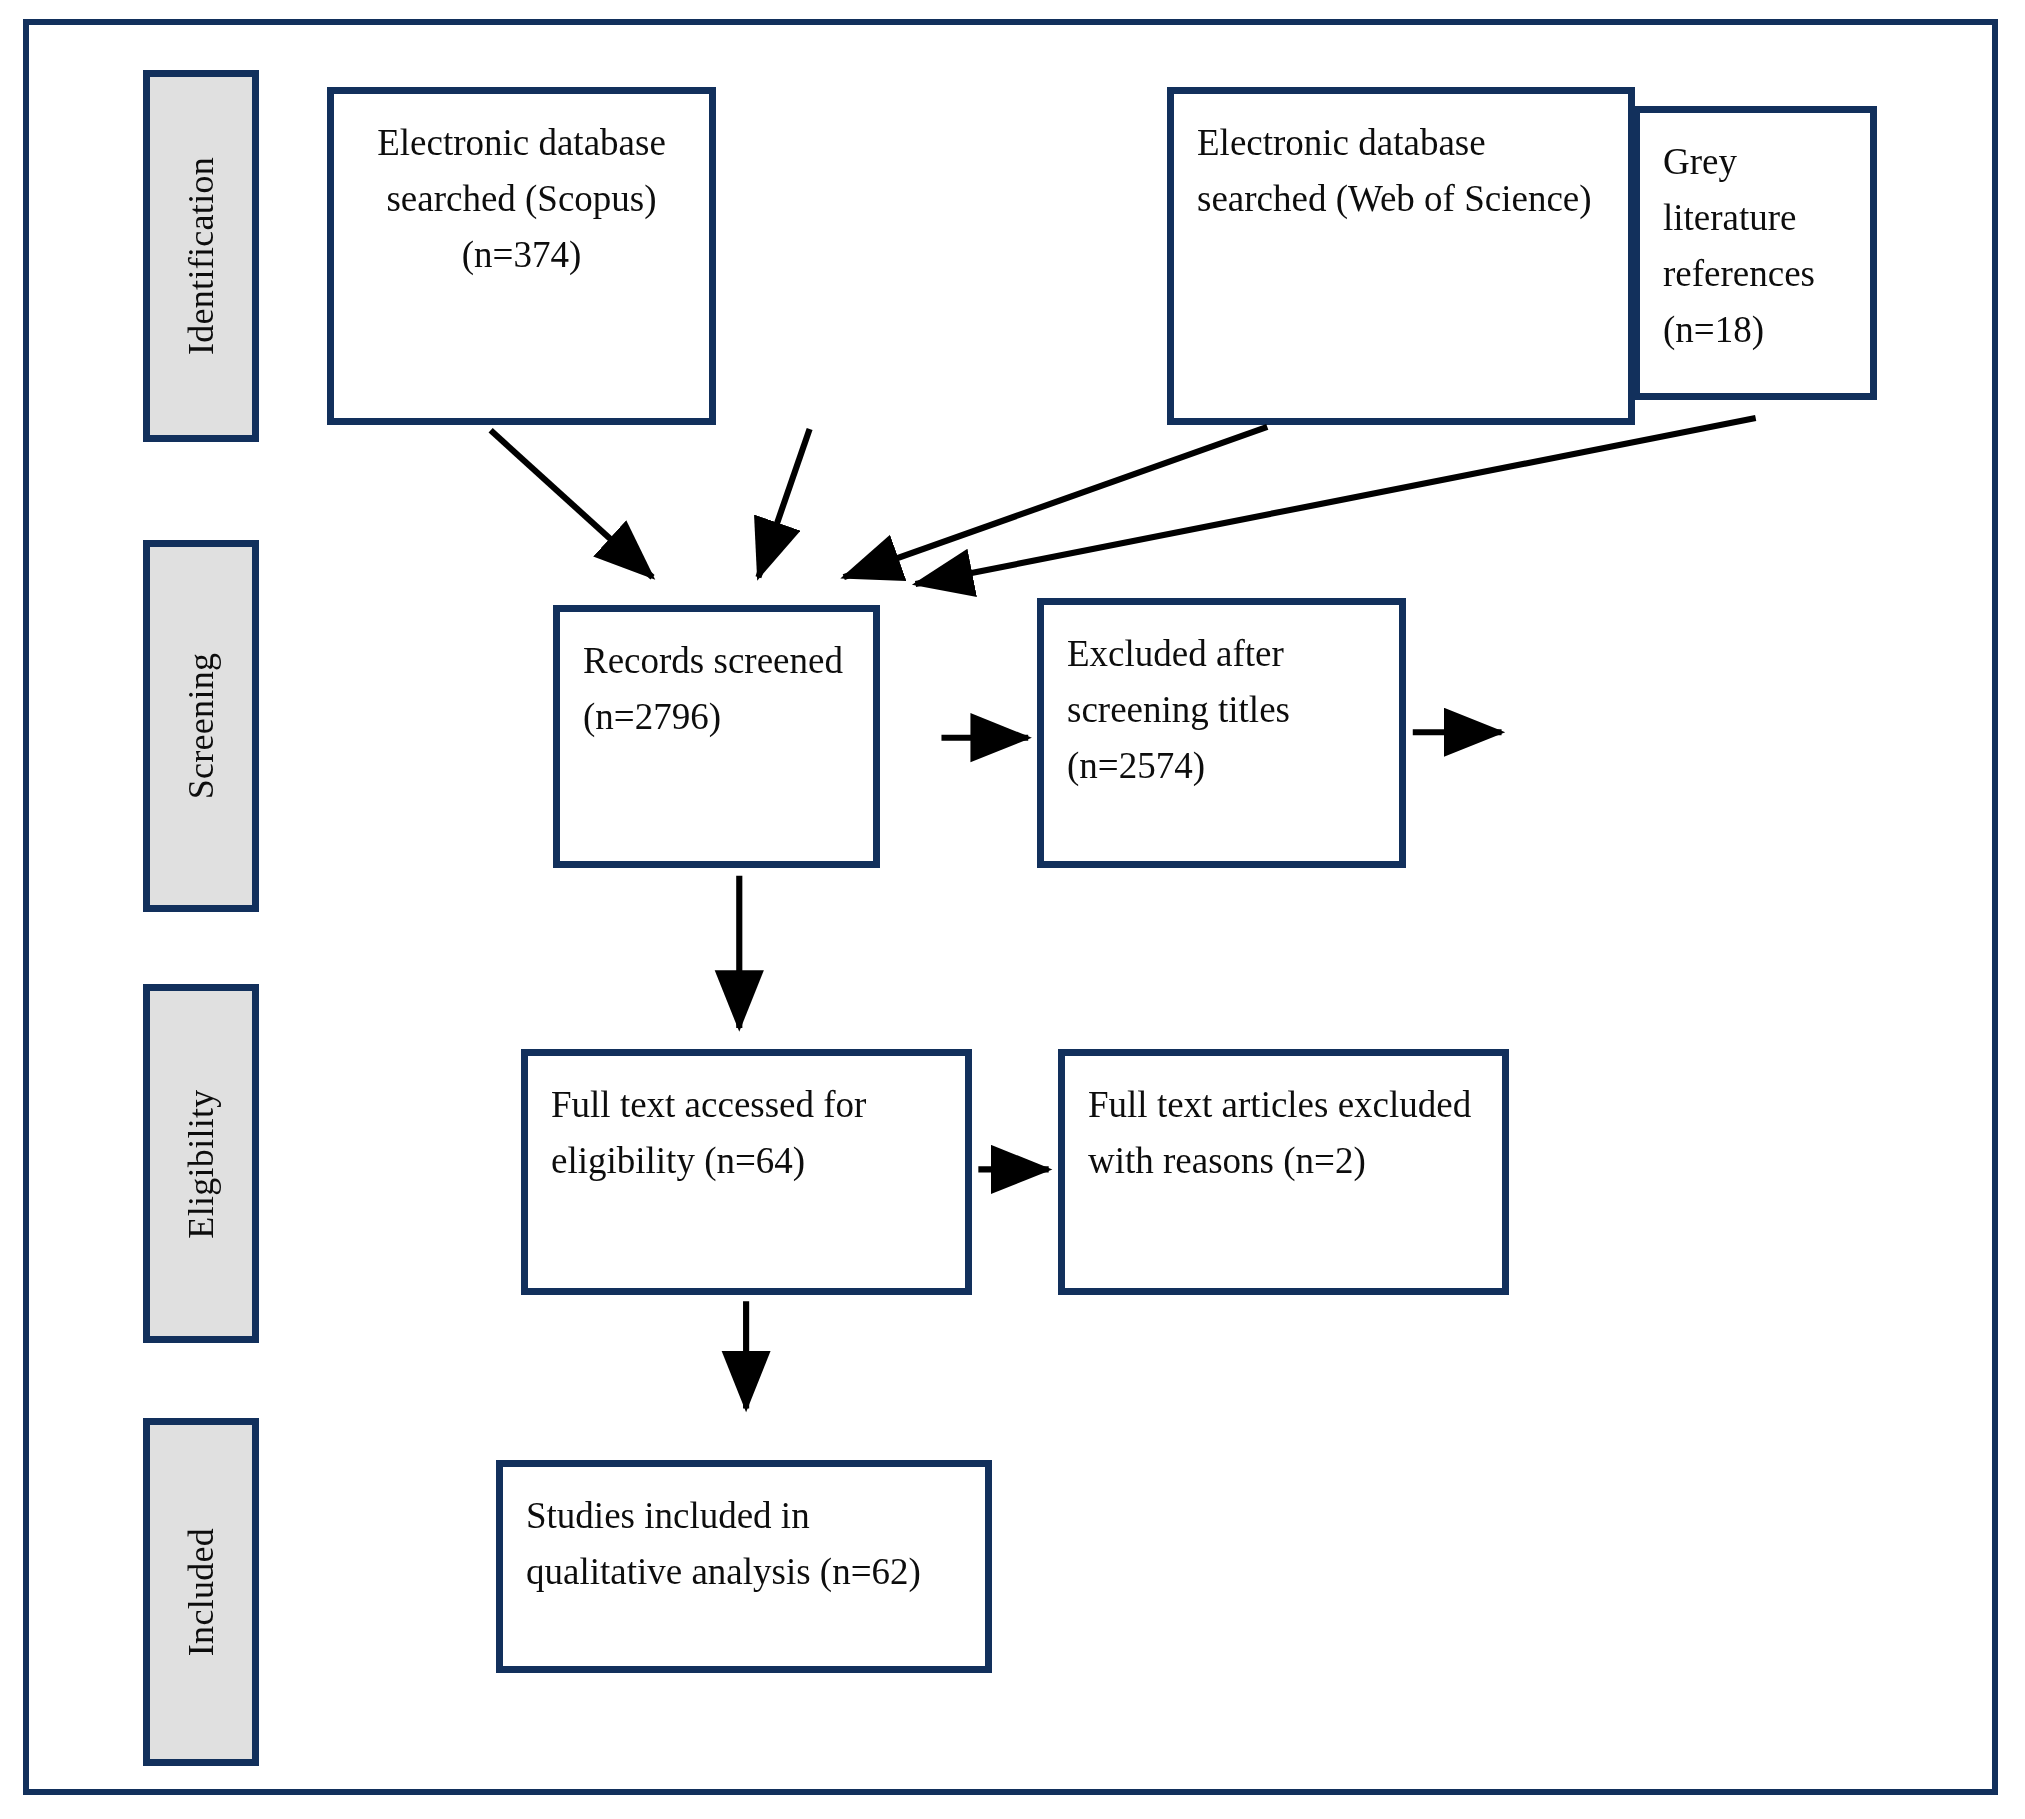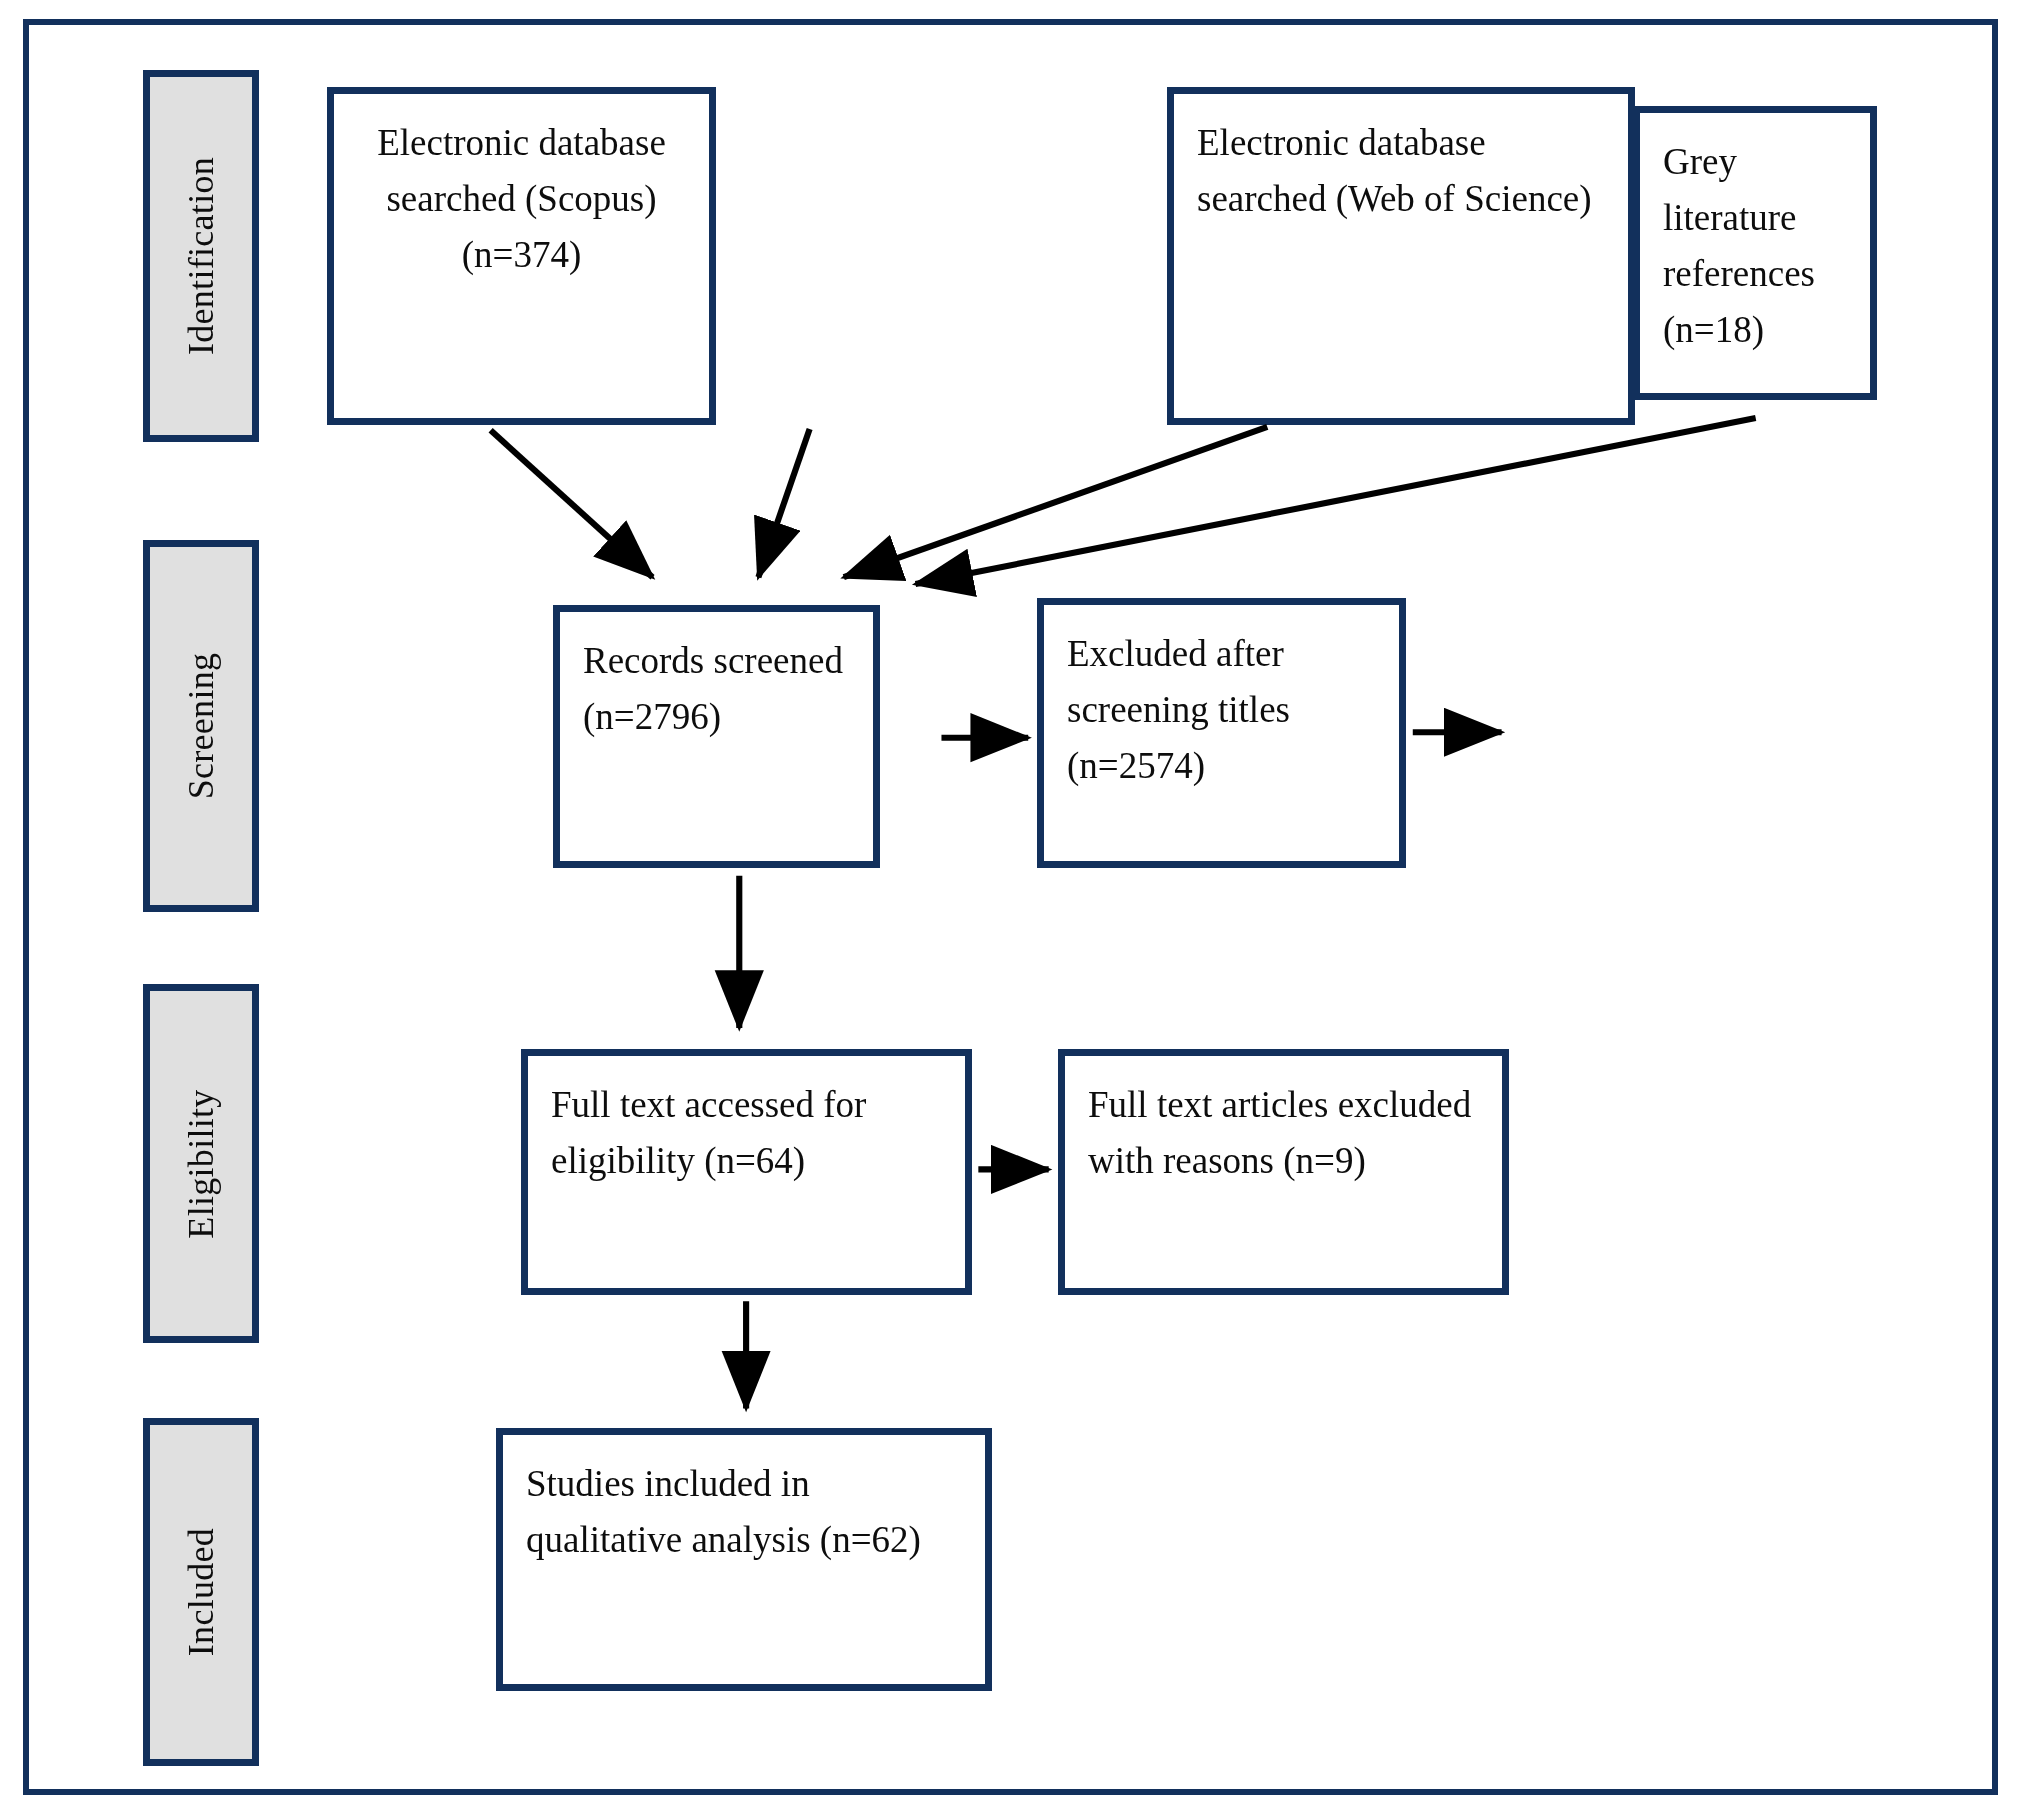--- a/index.html
+++ b/index.html
@@ -114,24 +114,24 @@
   <div class="flow-box" style="left:1037px; top:598px; width:369px; height:270px;">
     <span>Excluded after screening titles (n=2574)</span>
   </div>
 
 
   <div class="flow-box" style="left:521px; top:1049px; width:451px; height:246px;">
     <span>Full text accessed for eligibility (n=64)</span>
   </div>
 
   <div class="flow-box" style="left:1058px; top:1049px; width:451px; height:246px;">
-    <span>Full text articles excluded with reasons (n=9)</span>
+    <span>Full text articles excluded with reasons (n=2)</span>
   </div>
 
-  <div class="flow-box" style="left:496px; top:1428px; width:496px; height:263px;">
+  <div class="flow-box" style="left:496px; top:1460px; width:496px; height:213px;">
     <span>Studies included in qualitative analysis (n=62)</span>
   </div>
 
   <svg id="arrow-layer" viewBox="0 0 2964 2663">
     <defs>
       <marker id="ah" markerWidth="12" markerHeight="12" refX="9.4" refY="4" orient="auto" markerUnits="strokeWidth">
         <path d="M0,0 L10,4 L0,8 z" fill="#000000"></path>
       </marker>
     </defs>
 

